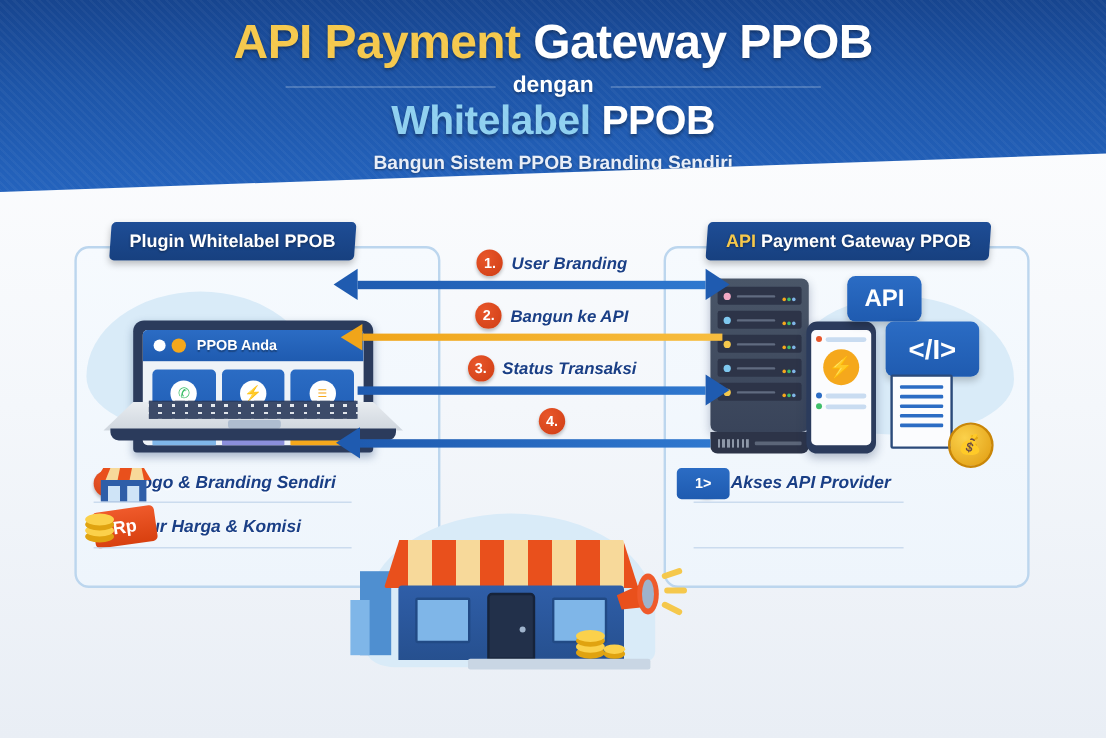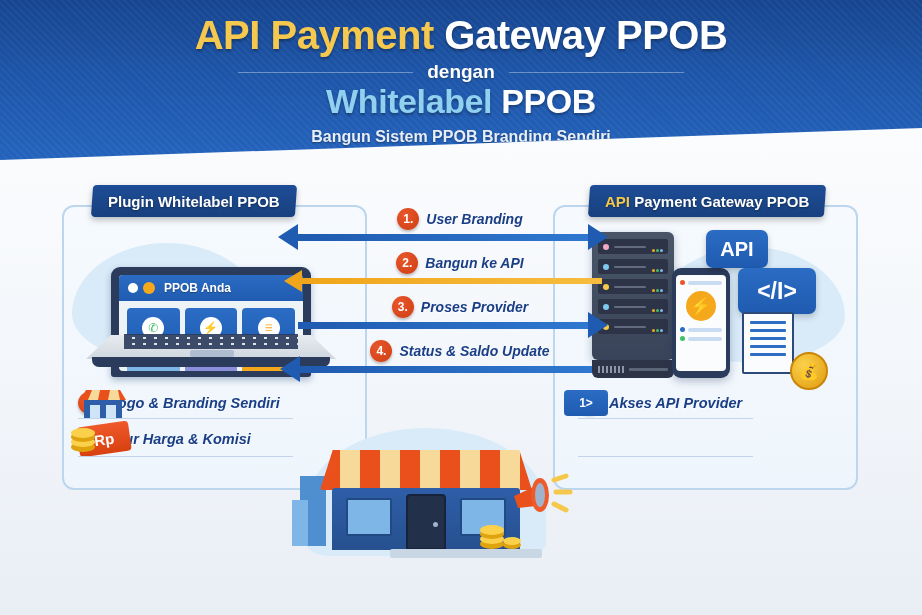--- a/index.html
+++ b/index.html
@@ -458,30 +458,29 @@
       <span class="num">2.</span>
       <span class="ar-txt">Bangun ke API</span>
     </div>
     <div class="ar-line ar-orange" style="left:-8px;top:26px;width:300px;height:6px;"></div>
     <div class="ar-head hd-l-orange" style="left:-26px;top:18px;"></div>
   </div>
 
   <div class="arrow-row" style="top:296px;">
     <div class="ar-lbl">
       <span class="num">3.</span>
-      <span class="ar-txt">Proses Provider</span>
+      <span class="ar-txt">Status Transaksi</span>
     </div>
     <div class="ar-line ar-blue" style="left:-12px;top:26px;width:290px;"></div>
     <div class="ar-head hd-r-blue" style="left:278px;top:16px;"></div>
   </div>
 
   <div class="arrow-row" style="top:340px;">
     <div class="ar-lbl">
       <span class="num">4.</span>
-      <span class="ar-txt">Status &amp; Saldo Update</span>
     </div>
     <div class="ar-line ar-blue" style="left:-10px;top:26px;width:292px;"></div>
     <div class="ar-head hd-l-blue" style="left:-30px;top:16px;"></div>
   </div>
 
   <div class="feat" style="left:78px;top:392px;">
     <span class="num">1.</span>
     <span class="feat-txt">Logo &amp; Branding Sendiri</span>
     <span class="mini shop-mini">
       <svg width="50" height="34" viewBox="0 0 50 34">

